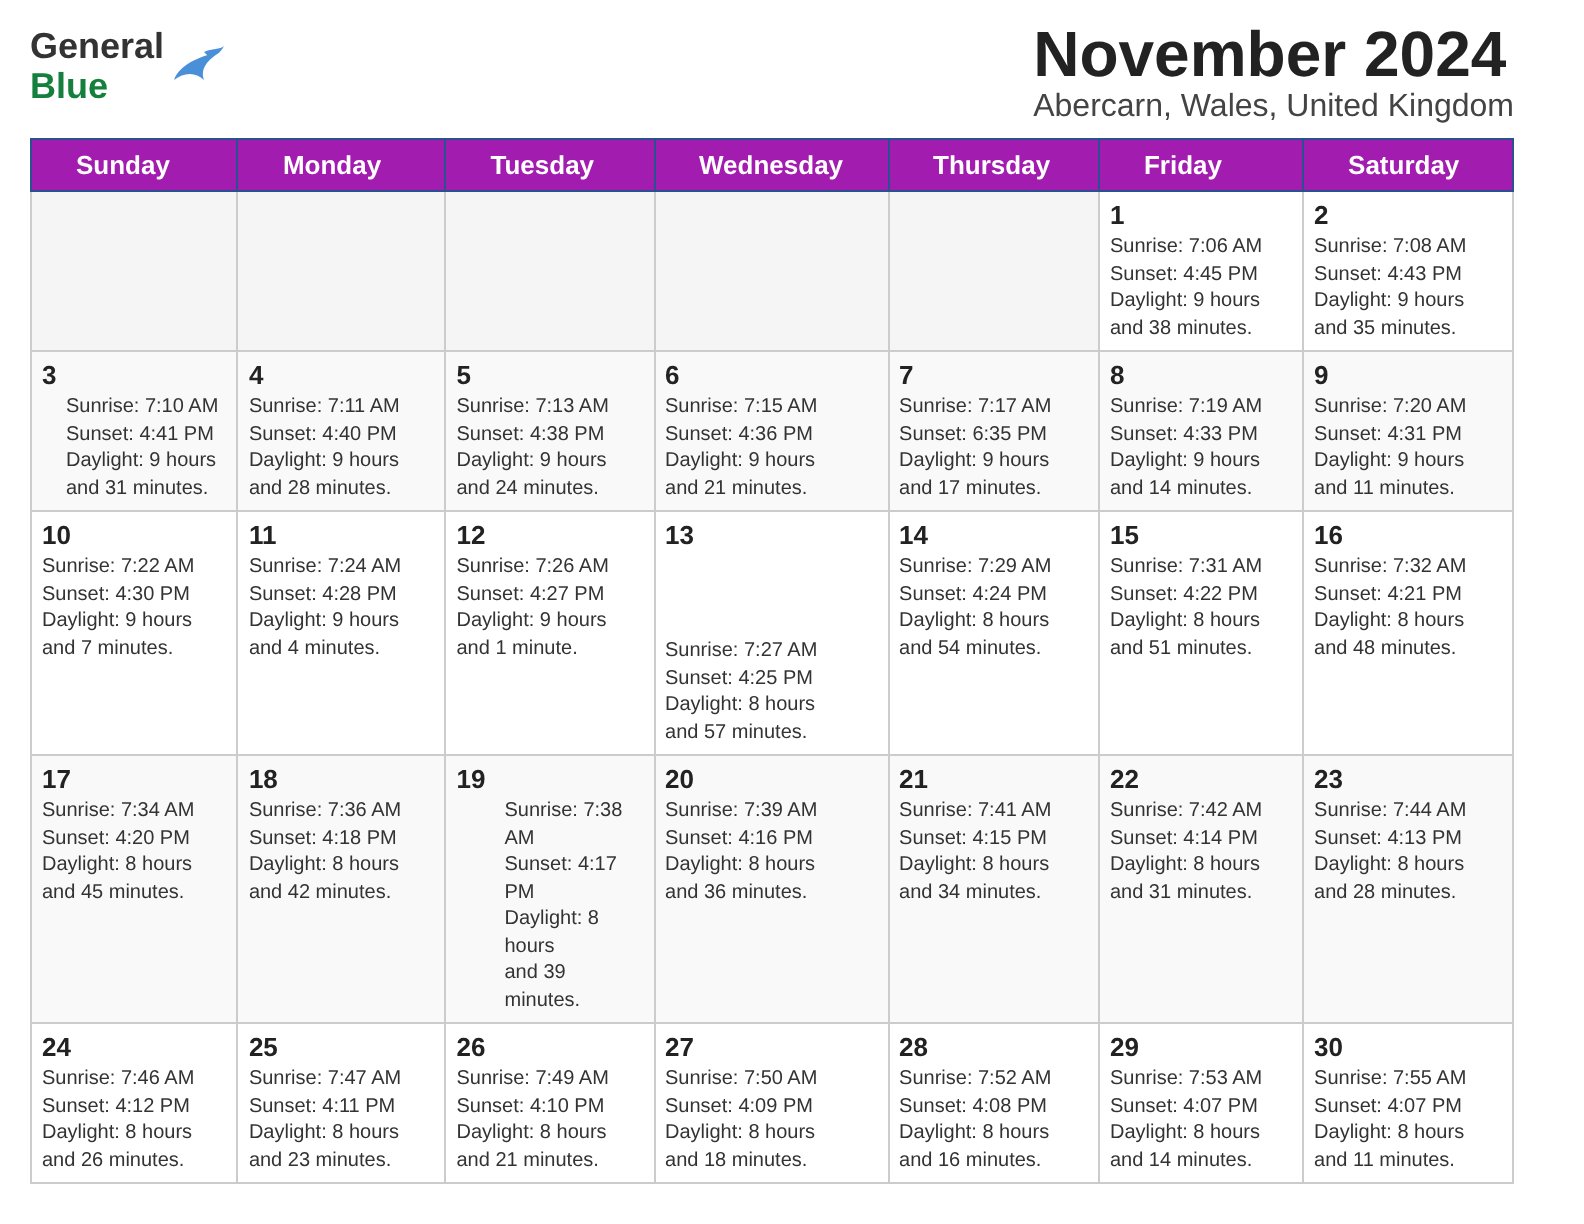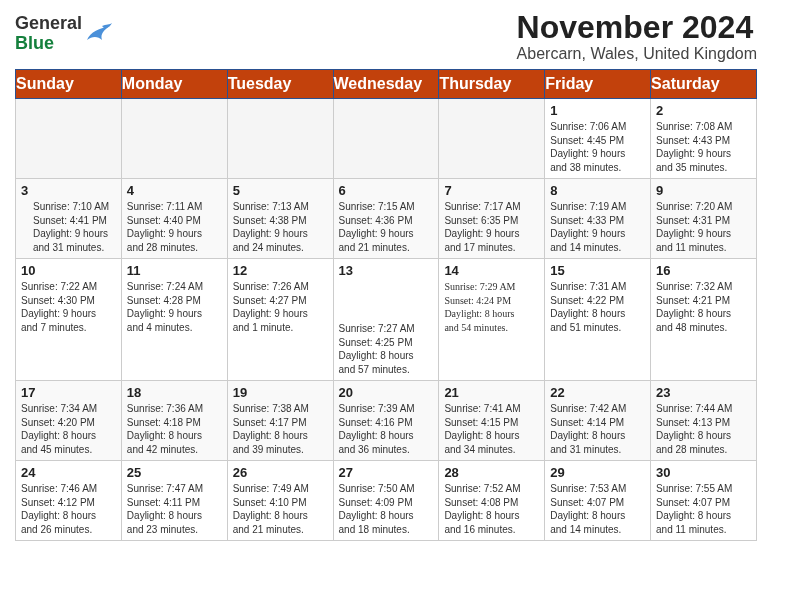--- a/index.html
+++ b/index.html
@@ -59,26 +59,26 @@
     }
     .title-sub {
       font-size: 16px;
       color: #444;
     }
     .calendar {
       width: 100%;
       border-collapse: collapse;
     }
     .calendar thead tr th {
-      background: #c2410c;
+      background: #a21caf;
       color: #fff;
-      font-size: 16px;
+      font-size: 13px;
       font-weight: bold;
       text-align: left;
-      padding: 5px 0;
+      padding: 5px 22px;
       border: 1px solid #2a5090;
     }
     .calendar tbody tr td {
       border: 1px solid #ccc;
       vertical-align: top;
       padding: 4px 5px;
       font-size: 10.5px;
       color: #222;
       min-height: 80px;
       width: calc(100% / 7);
@@ -239,21 +239,21 @@
           </td>
           <td>
             <span class="day-number">13</span>
             <div class="day-info" style="white-space: pre-line; margin-top: 44px;">Sunrise: 7:27 AM
 Sunset: 4:25 PM
 Daylight: 8 hours
 and 57 minutes.</div>
           </td>
           <td>
             <span class="day-number">14</span>
-            <div class="day-info" style="white-space: pre-line; font-family: Liberation Serif, serif;">Sunrise: 7:29 AM
+            <div class="day-info" style="white-space: pre-line;">Sunrise: 7:29 AM
 Sunset: 4:24 PM
 Daylight: 8 hours
 and 54 minutes.</div>
           </td>
           <td>
             <span class="day-number">15</span>
             <div class="day-info" style="white-space: pre-line;">Sunrise: 7:31 AM
 Sunset: 4:22 PM
 Daylight: 8 hours
 and 51 minutes.</div>
@@ -276,21 +276,21 @@
           </td>
           <td>
             <span class="day-number">18</span>
             <div class="day-info" style="white-space: pre-line;">Sunrise: 7:36 AM
 Sunset: 4:18 PM
 Daylight: 8 hours
 and 42 minutes.</div>
           </td>
           <td>
             <span class="day-number">19</span>
-            <div class="day-info" style="white-space: pre-line;">Sunrise: 7:38 AM
+            <div class="day-info" style="white-space: pre-line; margin-left: 24px;">Sunrise: 7:38 AM
 Sunset: 4:17 PM
 Daylight: 8 hours
 and 39 minutes.</div>
           </td>
           <td>
             <span class="day-number">20</span>
             <div class="day-info" style="white-space: pre-line;">Sunrise: 7:39 AM
 Sunset: 4:16 PM
 Daylight: 8 hours
 and 36 minutes.</div>

